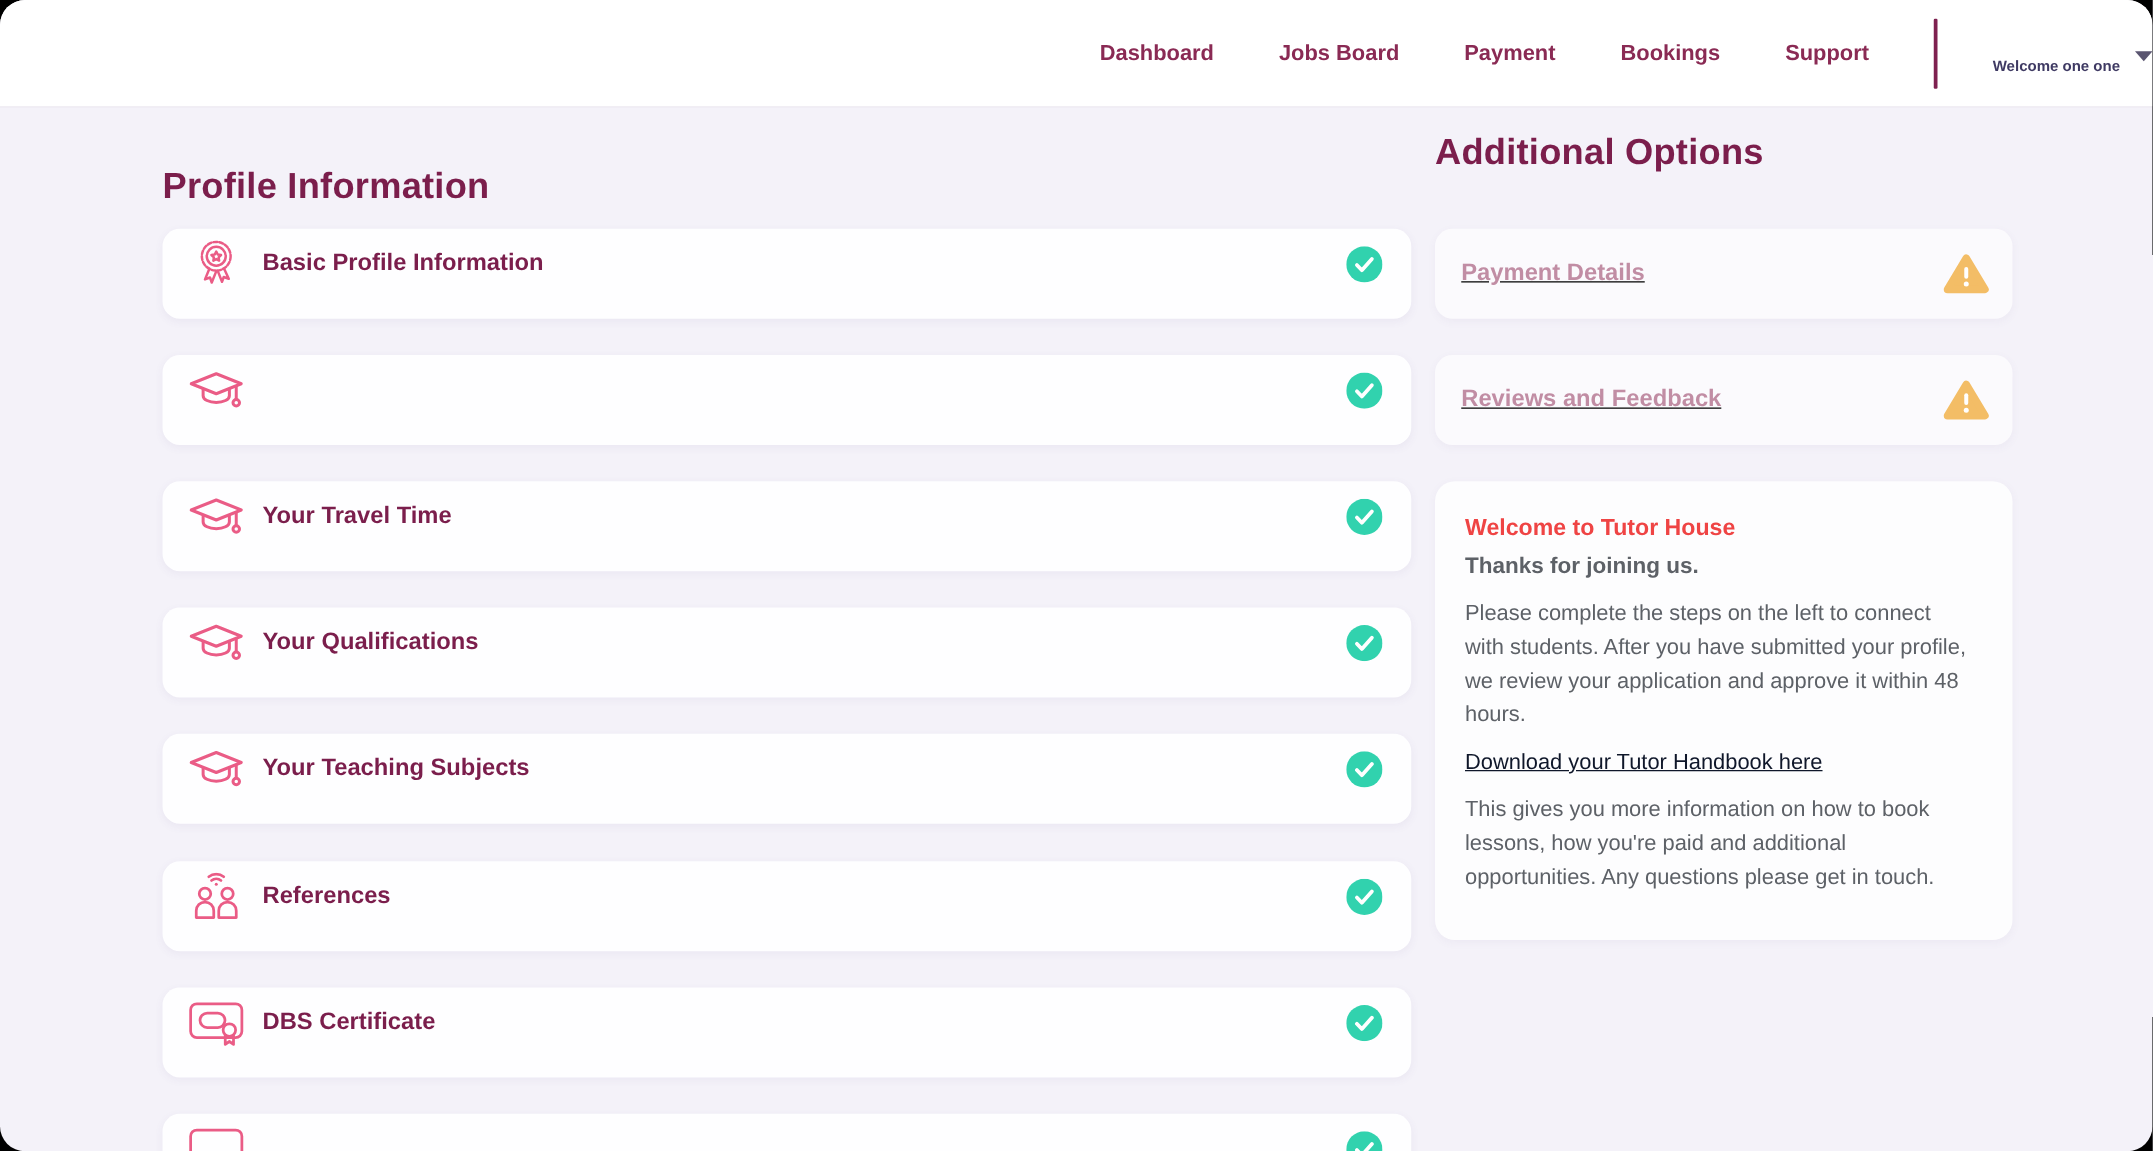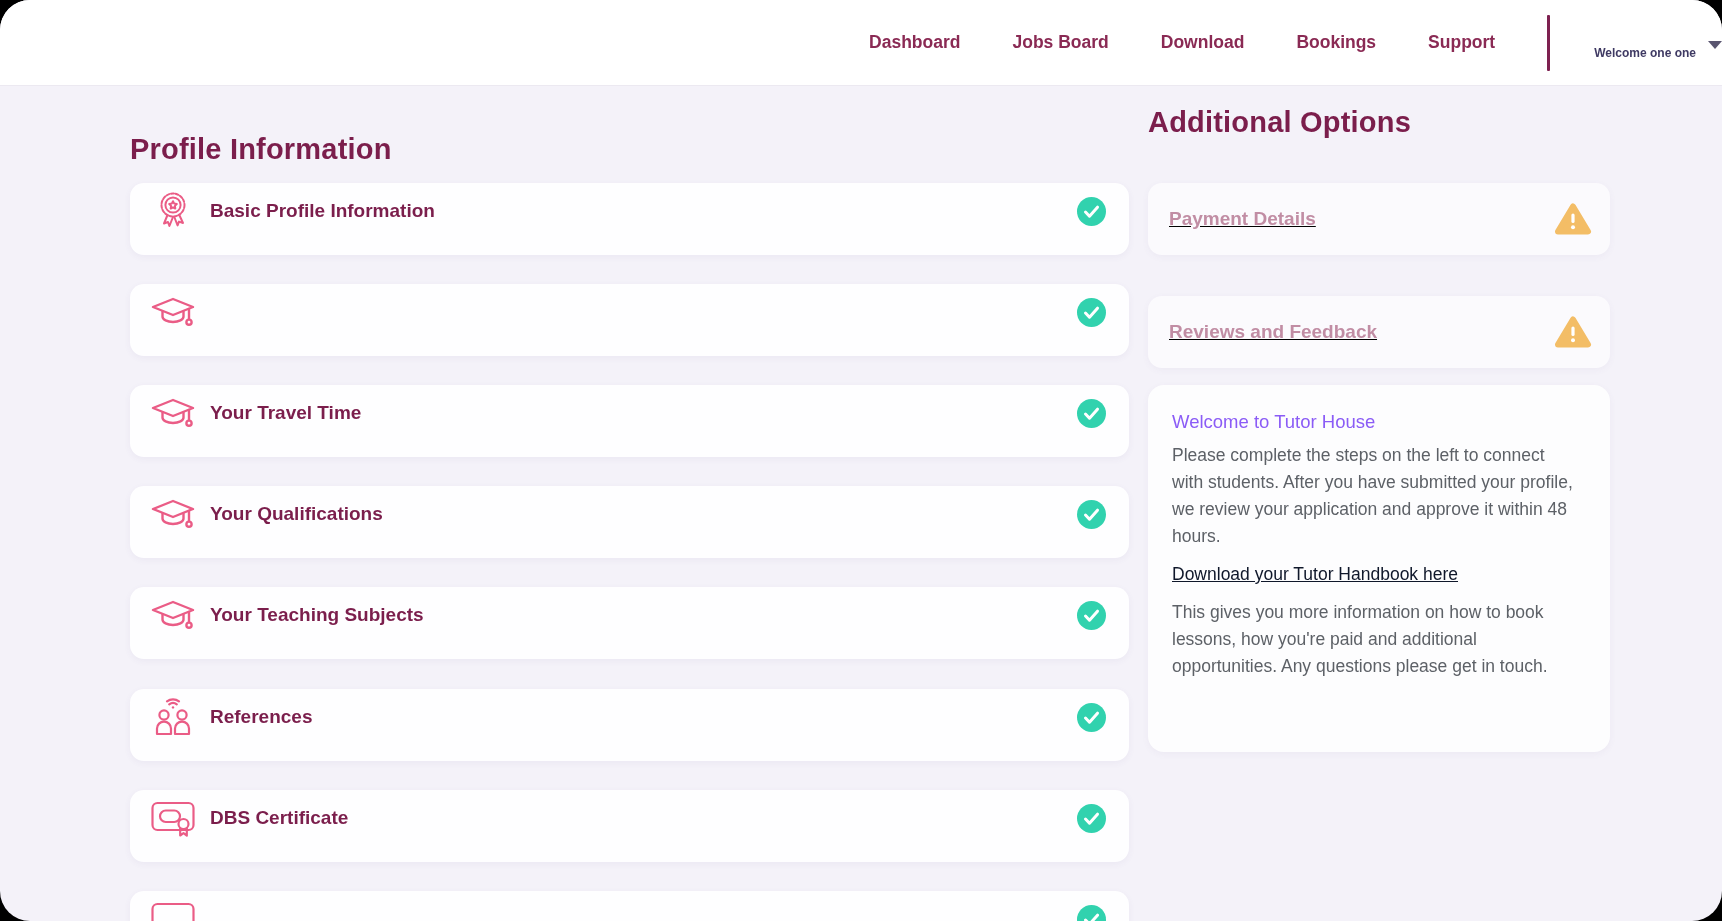--- a/index.html
+++ b/index.html
@@ -1,17 +1,17 @@
 <!DOCTYPE html>
 <html><head>
 <meta charset="utf-8">
 <style>
   * { margin:0; padding:0; box-sizing:border-box; }
   html,body { width:1722px; height:921px; background:#000; font-family:"Liberation Sans", sans-serif; }
-  .window { position:relative; width:1722px; height:921px; background:#f4f2f9; border-radius:30px; overflow:hidden; }
+  .window { position:relative; width:1722px; height:921px; background:#f4f2f9; border-radius:20px; overflow:hidden; }
 
   
   .header { position:absolute; top:0; left:0; right:0; height:85px; background:#ffffff; z-index:5; box-shadow:0 1px 0 rgba(40,20,60,0.04); }
   .nav { position:absolute; right:0; top:0; height:85px; display:flex; align-items:center; }
   .nav-link { font-size:17.5px; font-weight:bold; color:#8a2a54; margin-right:52px; cursor:pointer; white-space:nowrap; }
   .nav-divider { width:3px; height:56px; background:#7e2150; margin-right:44px; border-radius:1px; }
   .greeting { font-size:12px; font-weight:bold; color:#3f3a63; white-space:nowrap;margin-top:20px; }
   .greeting-chevron { display:inline-block; width:0; height:0; border-left:7px solid transparent; border-right:7px solid transparent; border-top:8px solid #5a5570; margin-left:12px; transform:translateY(2px); }
 
   
@@ -29,37 +29,37 @@
 
   
   .option-card { position:absolute; left:1148px; width:462px; height:72px; background:#fbfafd; border-radius:14px;
                  box-shadow:0 2px 7px rgba(90,70,130,0.05); display:flex; align-items:center;
                  padding:0 18px 0 21px; cursor:pointer;text-decoration:underline; }
   .option-label { font-size:19px; font-weight:bold; color:#c18da4; flex:1; }
 
   
   .welcome-card { position:absolute; left:1148px; top:385px; width:462px; height:367px; background:#fdfdfe;
                   border-radius:16px; box-shadow:0 2px 7px rgba(90,70,130,0.05); padding:26px 36px 0 24px; }
-  .welcome-title { font-size:18.5px; font-weight:normal; color:#8b5cf6; margin-bottom:9px; }
+  .welcome-title { font-size:18.5px; font-weight:bold; color:#ef4444; margin-bottom:9px; }
   .welcome-subtitle { font-size:18px; font-weight:bold; color:#5d6167; margin-bottom:14px; }
   .welcome-body { font-size:17.5px; line-height:27px; color:#5d6167; margin-bottom:11px; }
   .welcome-link { font-size:17.5px; line-height:27px; color:#0f172a; text-decoration:underline; display:inline-block; margin-bottom:11px; cursor:pointer; }
 
   svg { display:block; }
 </style>
 </head>
 <body>
 
 <div class="window">
 
   <div class="header">
     <div class="nav">
       <span class="nav-link">Dashboard</span>
       <span class="nav-link">Jobs Board</span>
-      <span class="nav-link">Download</span>
+      <span class="nav-link">Payment</span>
       <span class="nav-link">Bookings</span>
       <span class="nav-link">Support</span>
       <span class="nav-divider"></span>
       <span class="greeting">Welcome one one</span>
       <span class="greeting-chevron"></span>
     </div>
   </div>
 
   <h2 class="section-title" id="profile-title">Profile Information</h2>
   <h2 class="section-title" id="additional-title">Additional Options</h2>
@@ -212,31 +212,32 @@
     <span class="option-label">Payment Details</span>
     <span>
       <svg width="38" height="34" viewBox="0 0 38 34">
           <path d="M19 4.5 L34 29.5 H4 Z" fill="#f3bd66" stroke="#f3bd66" stroke-width="6" stroke-linejoin="round"></path>
           <rect x="17.4" y="11.5" width="3.2" height="9.5" rx="1.6" fill="#fff"></rect>
           <circle cx="19" cy="25.2" r="2" fill="#fff"></circle>
         </svg>
     </span>
   </div>
 
-  <div class="option-card" style="top:296px">
+  <div class="option-card" style="top:284px">
     <span class="option-label">Reviews and Feedback</span>
     <span>
       <svg width="38" height="34" viewBox="0 0 38 34">
           <path d="M19 4.5 L34 29.5 H4 Z" fill="#f3bd66" stroke="#f3bd66" stroke-width="6" stroke-linejoin="round"></path>
           <rect x="17.4" y="11.5" width="3.2" height="9.5" rx="1.6" fill="#fff"></rect>
           <circle cx="19" cy="25.2" r="2" fill="#fff"></circle>
         </svg>
     </span>
   </div>
 
   <div class="welcome-card">
     <div class="welcome-title">Welcome to Tutor House</div>
+    <div class="welcome-subtitle">Thanks for joining us.</div>
     <p class="welcome-body">Please complete the steps on the left to connect with students. After you have submitted your profile, we review your application and approve it within 48 hours.</p>
     <a class="welcome-link">Download your Tutor Handbook here</a>
     <p class="welcome-body">This gives you more information on how to book lessons, how you're paid and additional opportunities. Any questions please get in touch.</p>
   </div>
 
 </div>
 
 </body></html>

